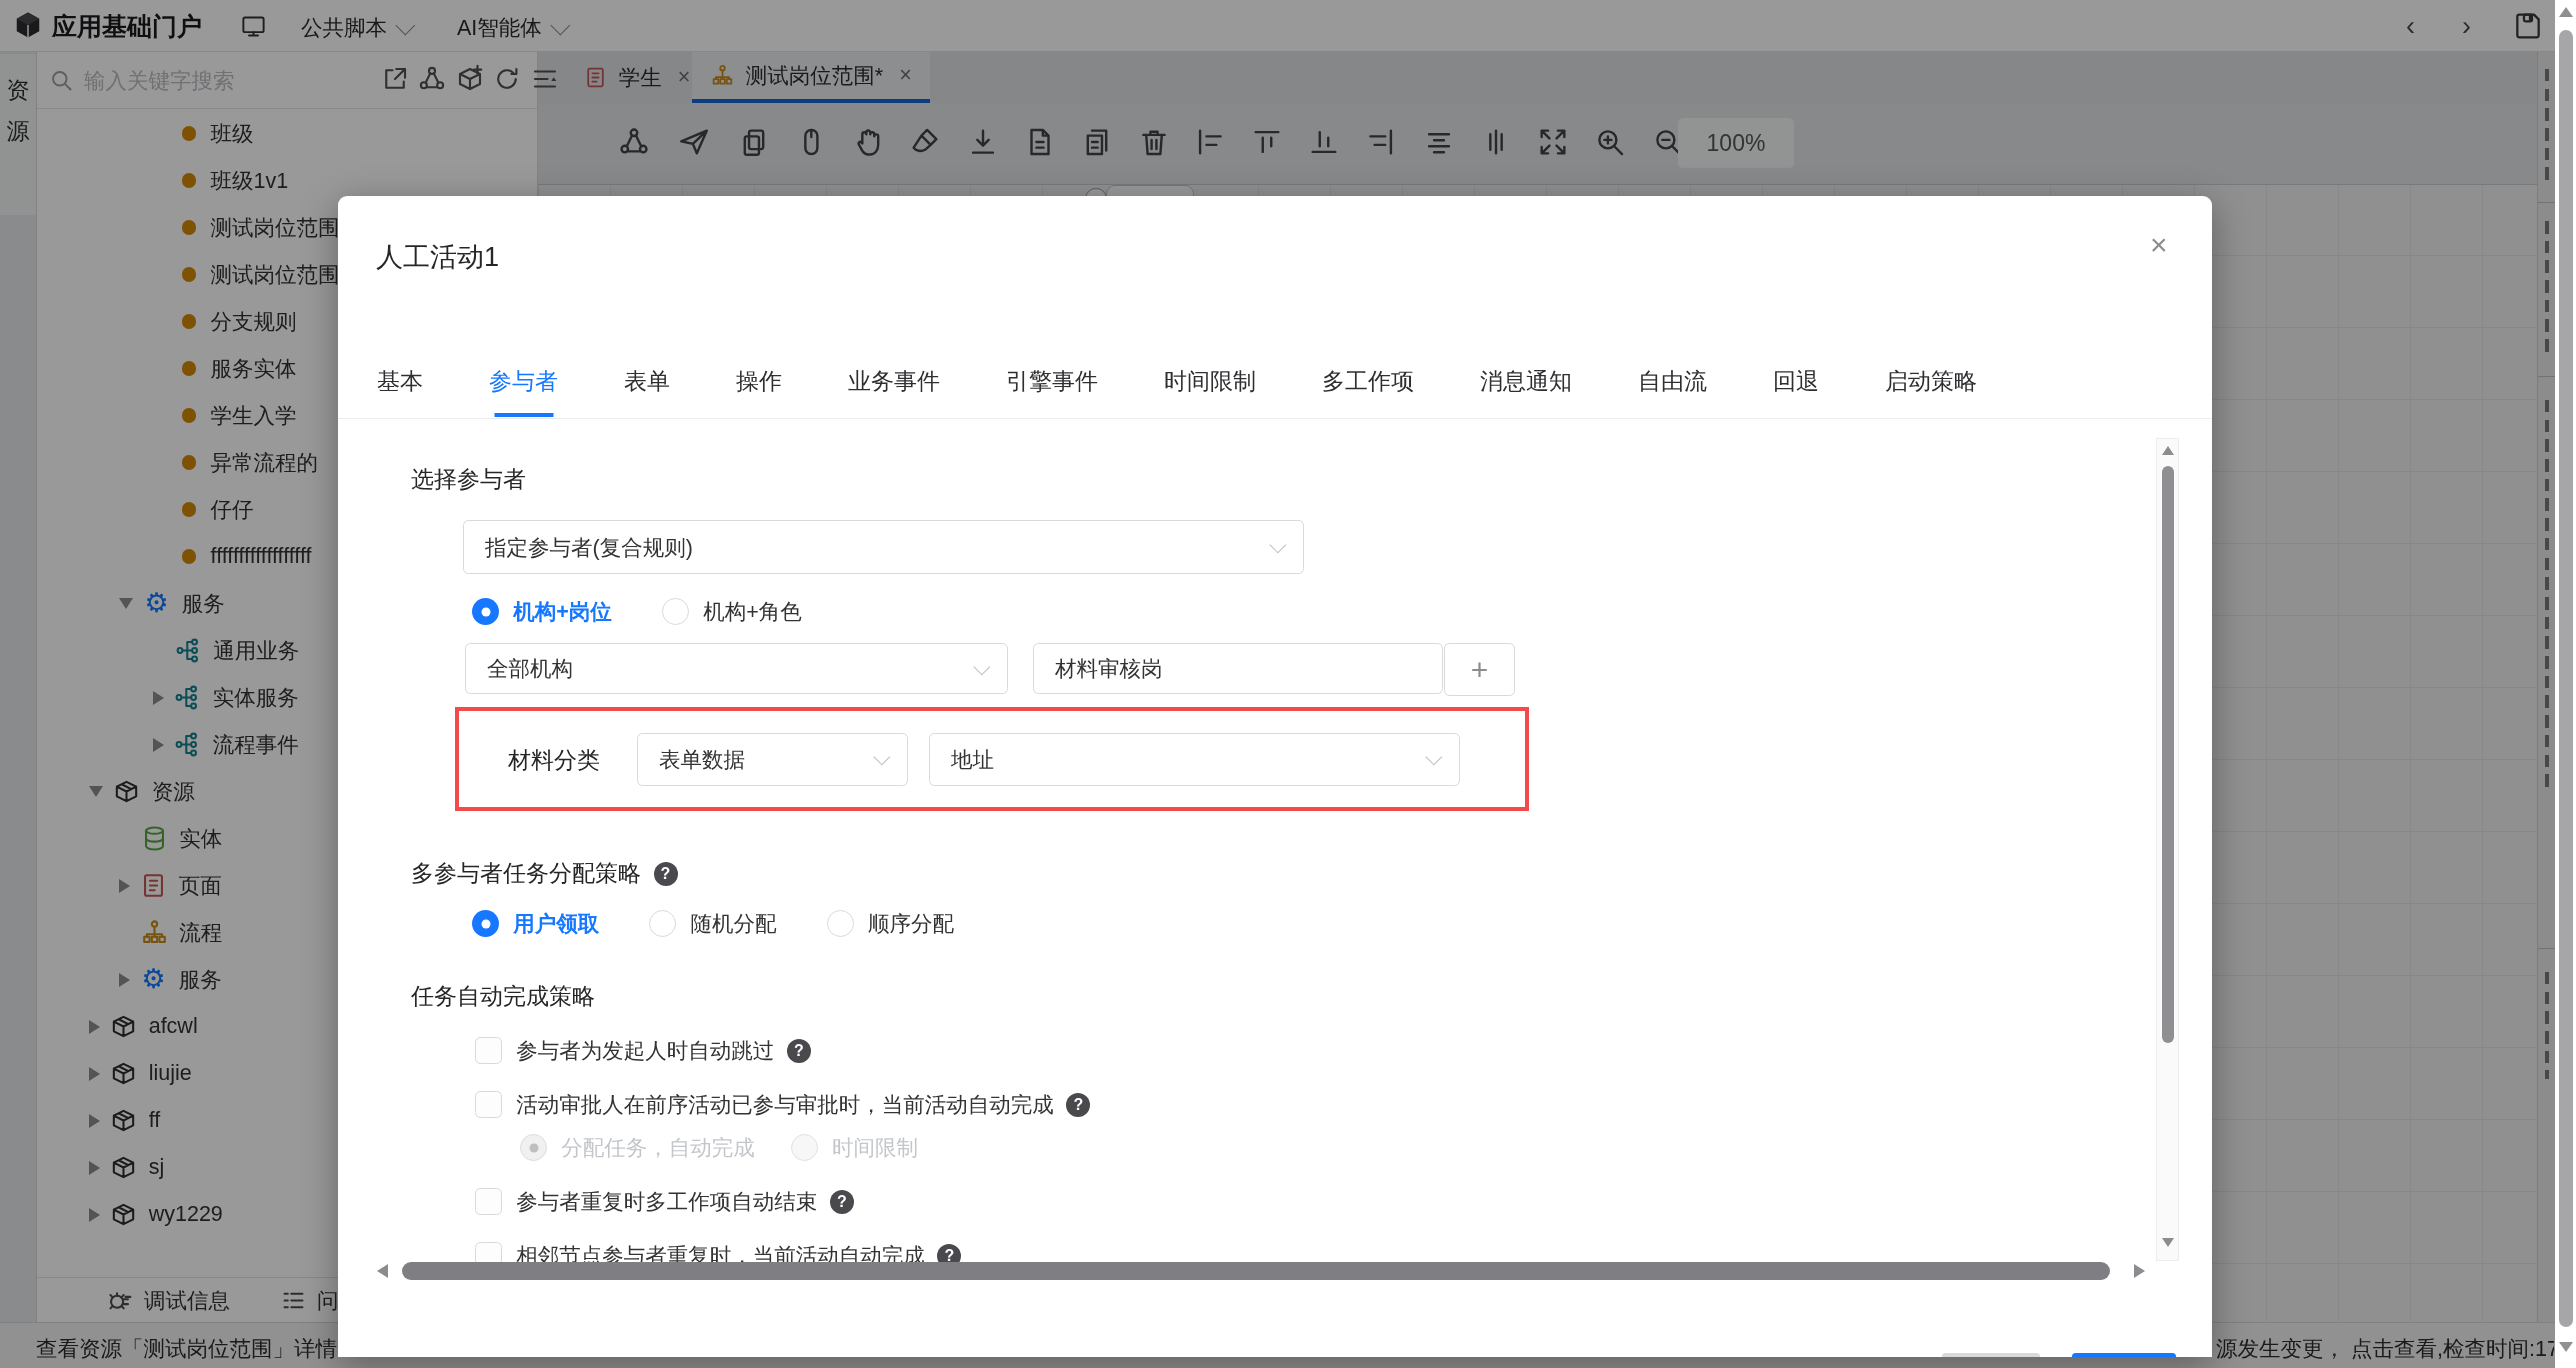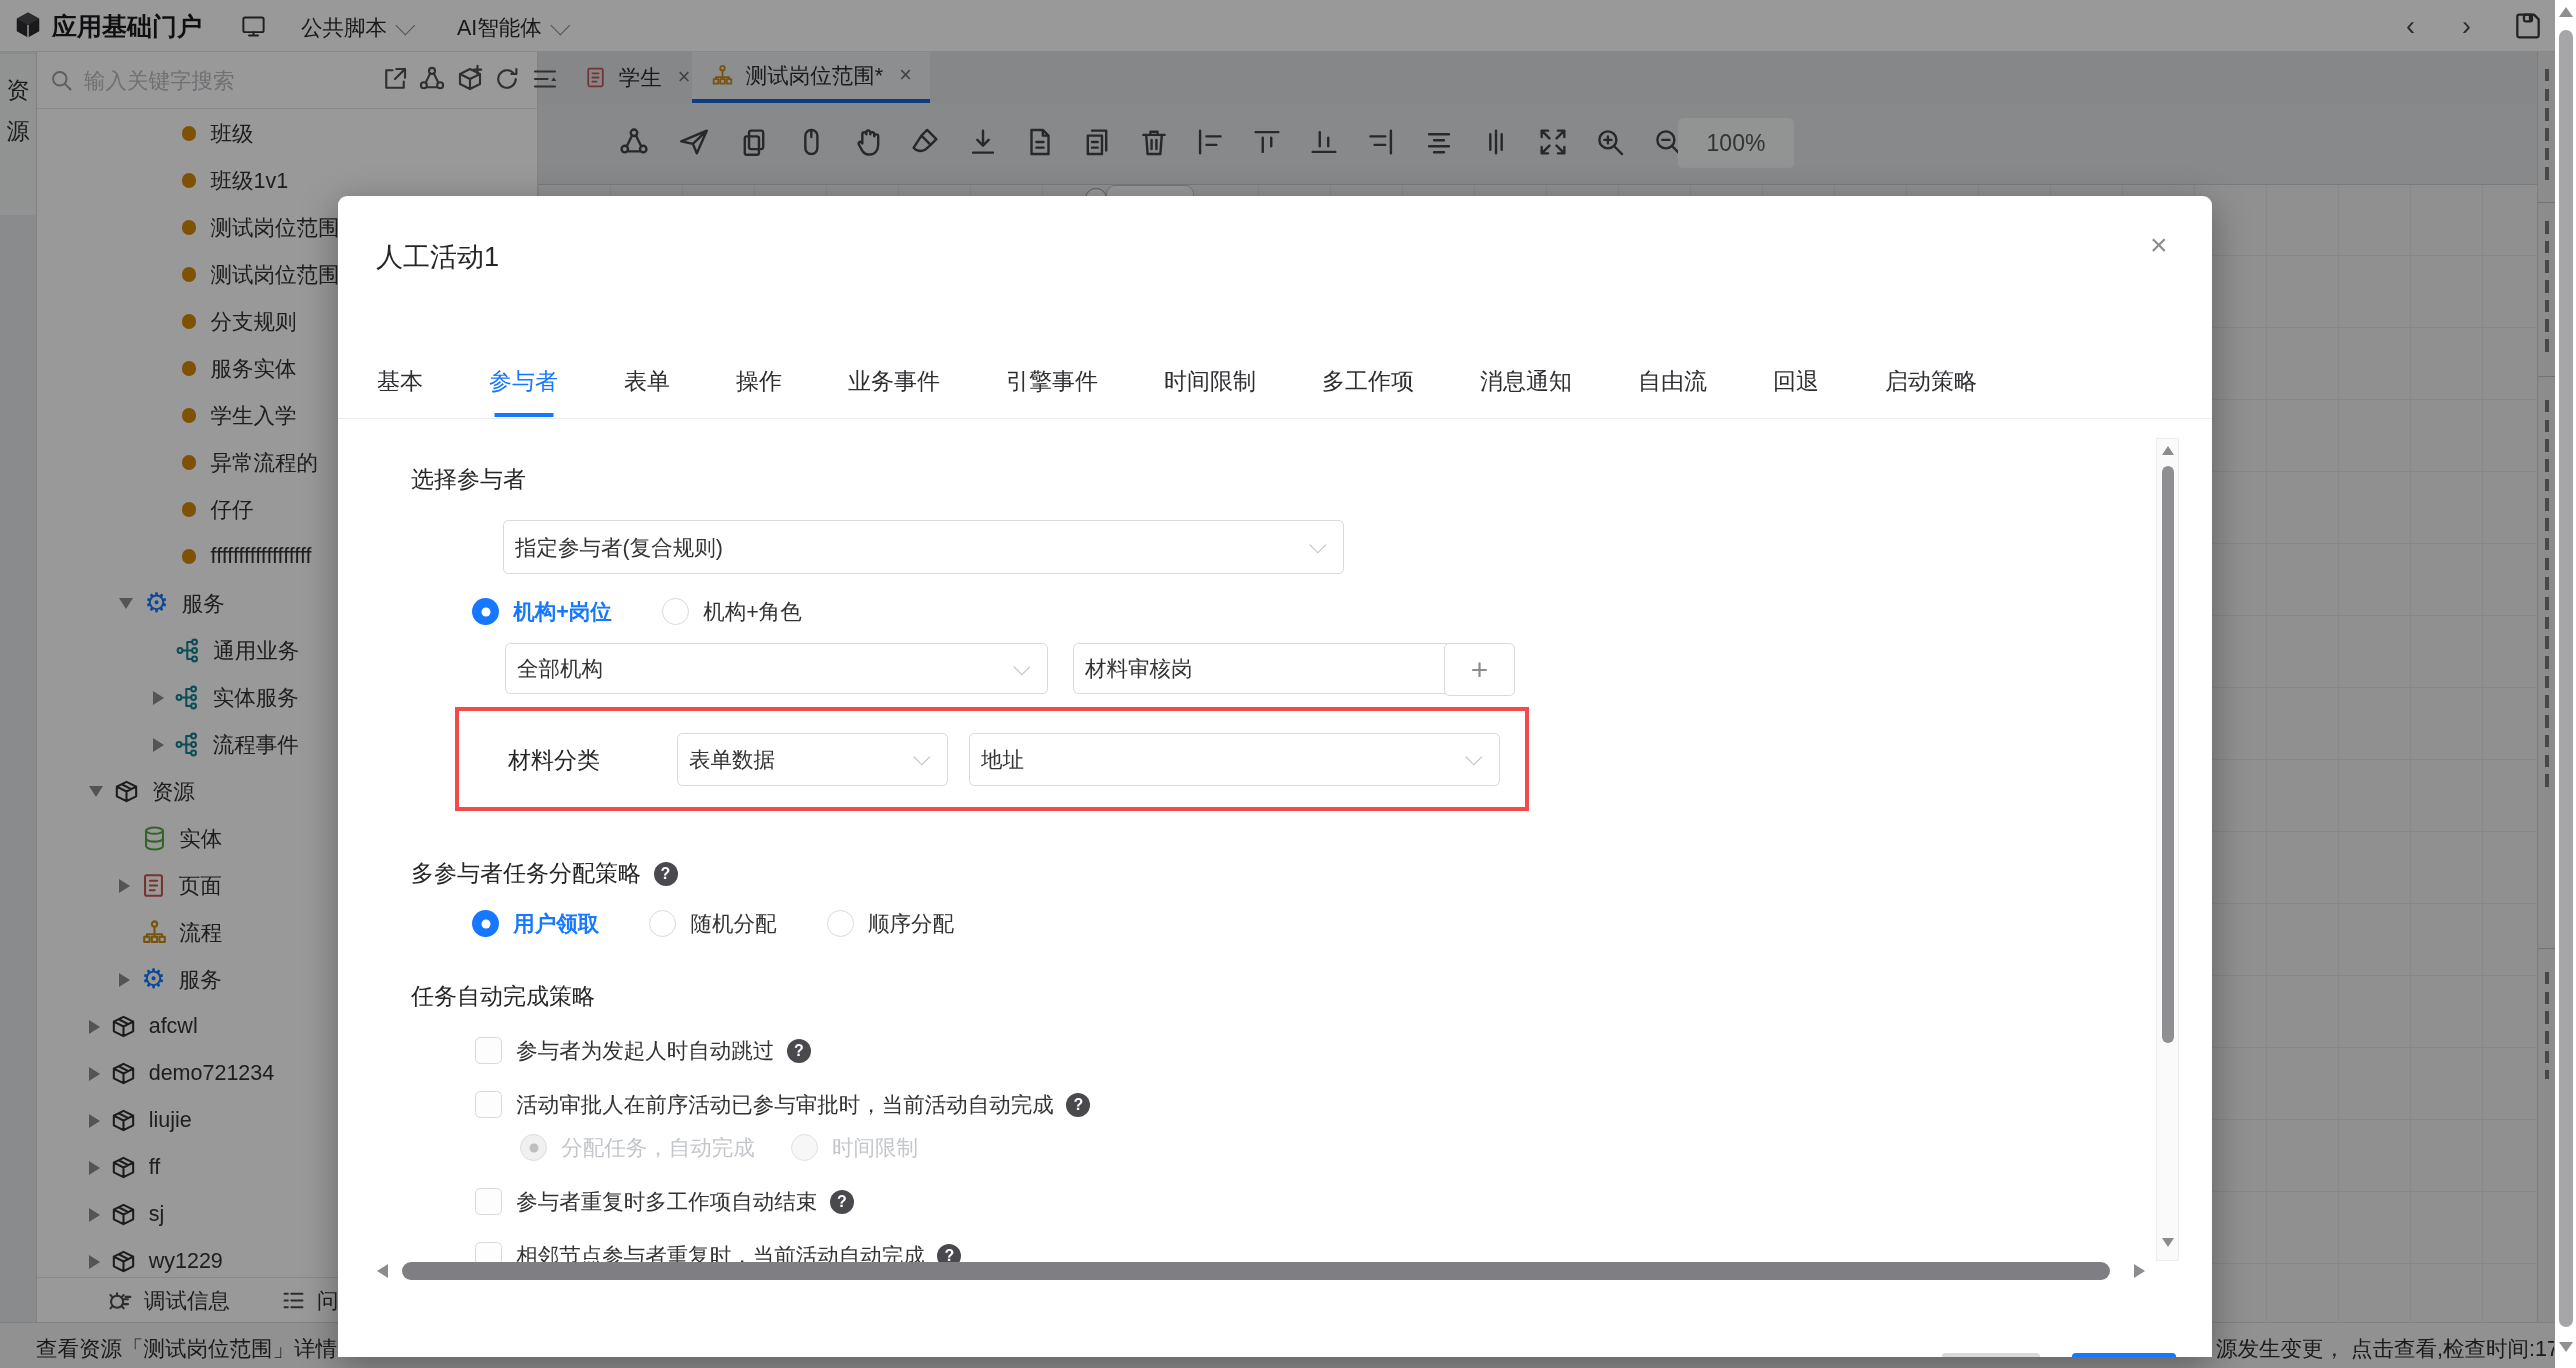--- a/index.html
+++ b/index.html
@@ -74,21 +74,21 @@
     box-shadow:0 9px 36px rgba(0,0,0,.35);z-index:60;overflow:hidden;}
   #mTitle{position:absolute;left:38px;top:43px;font-size:27px;font-weight:500;color:#262626;}
   #mClose{position:absolute;left:1812px;top:32px;font-size:30px;color:#8c8c90;}
   #mTabs{position:absolute;left:39px;top:170px;display:flex;gap:66px;font-size:23px;color:#2f2f33;}
   .mtab{position:relative;padding-bottom:19.7px;}
   .mtab.active{color:#1677ff;}
   .mtab.active::after{content:"";position:absolute;left:50%;transform:translateX(-50%);bottom:0;width:59px;height:3.6px;background:#1677ff;}
   #mTabLine{position:absolute;left:0;top:222px;width:1874px;height:0.9px;background:#ececee;}
   .secTitle{position:absolute;left:73px;font-size:23px;color:#262626;display:flex;align-items:center;gap:12.5px;}
   .sel{position:absolute;border:0.9px solid #d9d9d9;border-radius:5.4px;background:#fff;display:flex;align-items:center;
-    font-size:21.5px;color:#333;padding:0 11px;box-sizing:border-box;margin-left:40px;}
+    font-size:21.5px;color:#333;padding:0 21px;box-sizing:border-box;}
   .sel .caret{position:absolute;right:19.7px;top:50%;width:10.7px;height:10.7px;border-right:1.8px solid #b9bcc2;border-bottom:1.8px solid #b9bcc2;transform:translateY(-70%) rotate(45deg);}
   .radio{width:27px;height:27px;border-radius:50%;box-sizing:border-box;flex:none;}
   .radio.on{background:#1677ff;position:relative;}
   .radio.on::after{content:"";position:absolute;left:50%;top:50%;width:9px;height:9px;border-radius:50%;background:#fff;transform:translate(-50%,-50%);}
   .radio.off{border:1.8px solid #d9d9d9;background:#fff;}
   .radio.dison{background:#f0f0f0;border:1.8px solid #dcdcde;position:relative;}
   .radio.dison::after{content:"";position:absolute;left:50%;top:50%;width:9px;height:9px;border-radius:50%;background:#bfbfc3;transform:translate(-50%,-50%);}
   .radio.disoff{border:1.8px solid #e0e0e2;background:#f7f7f8;}
   .rrow{position:absolute;display:flex;align-items:center;font-size:21.5px;color:#333;}
   .rlabel{margin:0 0 0 14.3px;}
@@ -335,29 +335,20 @@
         </span>
         <span class="tl">afcwl</span>
       </div>
     <div class="trow l1">
         <span class="car r"></span>
         <span class="tIco" style="color:#2e2e32">
           <svg viewBox="0 0 24 24">
             <path class="st" d="M4 8l8-4 8 4v8l-8 4-8-4zM4 8l8 4 8-4M12 12v8M8 6l8 4"></path>
           </svg>
         </span>
-        <span class="tl">demo721234</span>
-      </div>
-    <div class="trow l1">
-        <span class="car r"></span>
-        <span class="tIco" style="color:#2e2e32">
-          <svg viewBox="0 0 24 24">
-            <path class="st" d="M4 8l8-4 8 4v8l-8 4-8-4zM4 8l8 4 8-4M12 12v8M8 6l8 4"></path>
-          </svg>
-        </span>
         <span class="tl">liujie</span>
       </div>
     <div class="trow l1">
         <span class="car r"></span>
         <span class="tIco" style="color:#2e2e32">
           <svg viewBox="0 0 24 24">
             <path class="st" d="M4 8l8-4 8 4v8l-8 4-8-4zM4 8l8 4 8-4M12 12v8M8 6l8 4"></path>
           </svg>
         </span>
         <span class="tl">ff</span>

